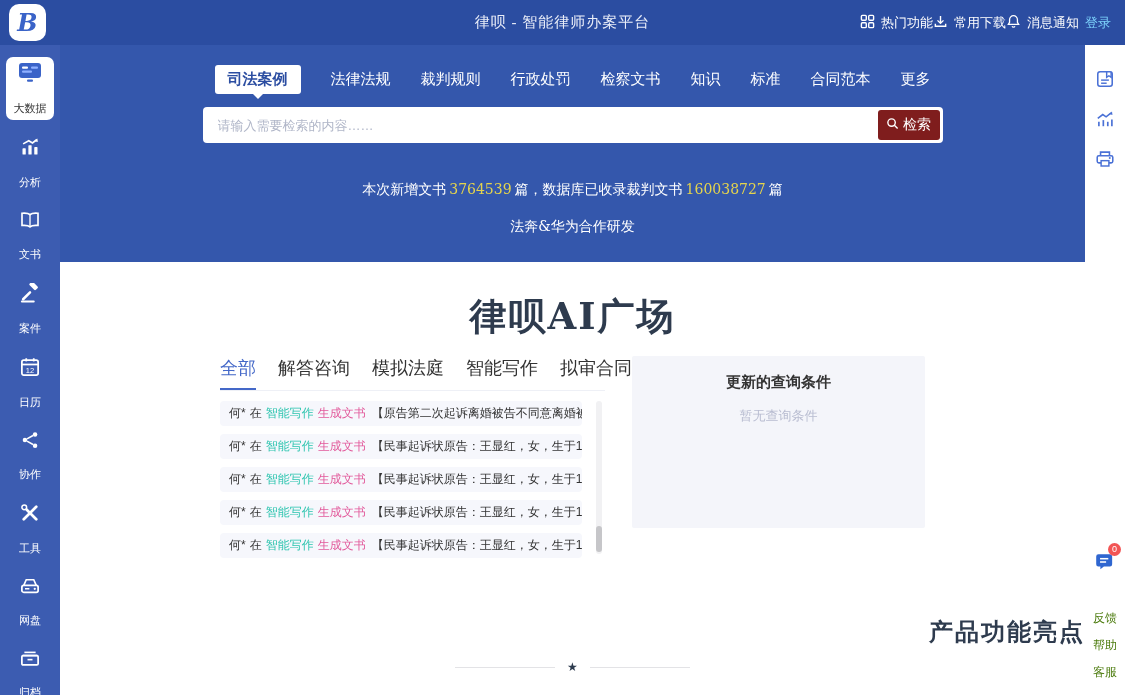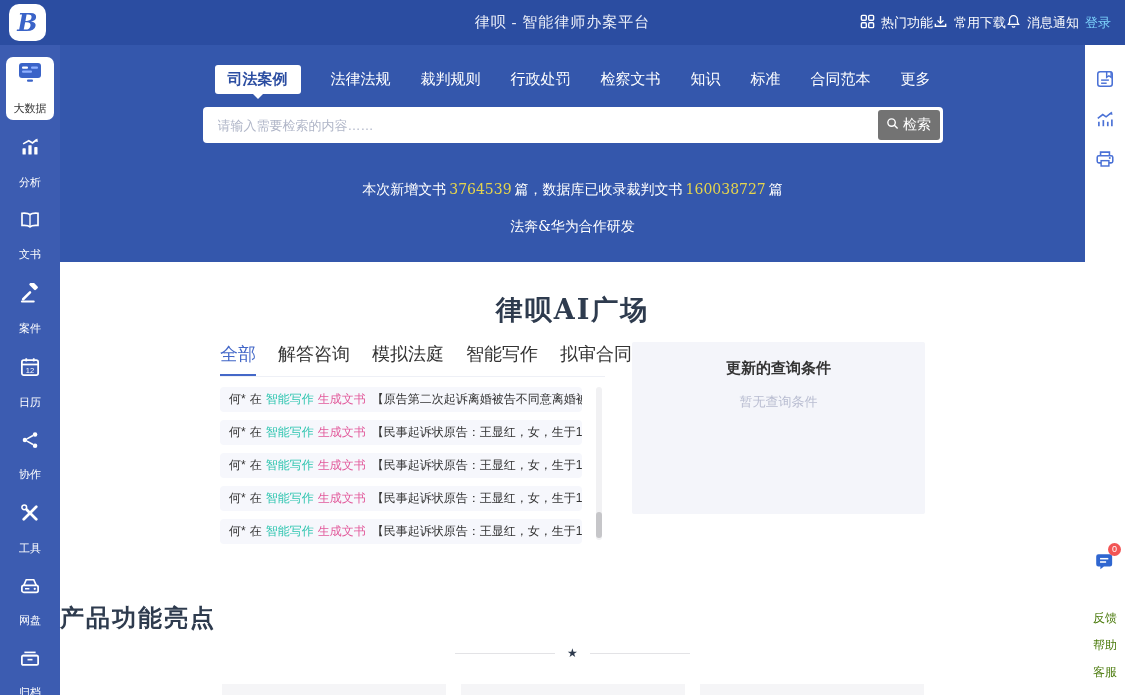--- a/index.html
+++ b/index.html
@@ -37,32 +37,32 @@
              font-family:"DejaVu Serif","Liberation Serif",serif; }
   .nav-tab.active { background:#fff; color:#2b4da1; padding:5px 13px; border-radius:3px;
                     position:relative; font-weight:bold; }
   .nav-tab.active::after { content:""; position:absolute; left:50%; bottom:-5px; margin-left:-5px;
                     border:5px solid transparent; border-top-color:#fff; border-bottom:none; }
   .search-row { width:740px; margin:13px auto 0; height:36px; background:#fff; border-radius:4px;
                 display:flex; align-items:center; padding:3px; }
   .search-input { flex:1; border:none; outline:none; font-size:13px; color:#333; padding:0 12px;
                   background:transparent; }
   .search-input::placeholder { color:#b0b6c8; }
-  .search-btn { width:62px; height:30px; background:#737373; border:none; border-radius:3px;
+  .search-btn { width:62px; height:30px; background:#7f1d1d; border:none; border-radius:3px;
                 color:#fff; font-size:14px; display:flex; align-items:center; justify-content:center;
                 gap:4px; cursor:pointer; font-family:"DejaVu Serif","Liberation Serif",serif; }
   .stats-line { margin-top:38px; text-align:center; color:#fff; font-size:14px;
                 font-family:"DejaVu Serif","Liberation Serif",serif; }
   .stats-line .num { color:#e5d44c; margin:0 3px; }
   .partner-line { margin-top:19px; text-align:center; color:#fff; font-size:14px;
                   font-family:"DejaVu Serif","Liberation Serif",serif; }
 
   
   .content { position:absolute; left:60px; top:262px; width:1025px; height:433px; background:#fff; }
-  .plaza-title { margin-top:30px; text-align:center; font-size:27px; font-weight:bold; color:#2e3b4e;
+  .plaza-title { margin-top:30px; text-align:center; font-size:37px; font-weight:bold; color:#2e3b4e;
                  letter-spacing:2px; font-family:"DejaVu Serif","Liberation Serif",serif; }
   .plaza-wrap { width:705px; margin:14px auto 0; display:flex; gap:27px; }
   .plaza-left { width:385px; }
   .sub-tabs { display:flex; gap:22px; border-bottom:1px solid #eef0f6; padding-bottom:0; }
   .sub-tab { font-size:18px; color:#333; padding-bottom:8px; cursor:pointer; white-space:nowrap; }
   .sub-tab.active { color:#4468c8; border-bottom:2px solid #4468c8; }
   .feed-area { display:flex; margin-top:10px; }
   .feed-list { width:362px; }
   .feed-row { height:25px; line-height:25px; background:#f6f7fc; border-radius:4px; margin-bottom:8px;
               font-size:12px; color:#333; padding:0 9px; white-space:nowrap; overflow:hidden;
@@ -72,21 +72,21 @@
   .feed-row .u { margin-right:4px; }
   .scrollbar { width:6px; height:153px; background:#f1f1f3; border-radius:3px; margin-left:14px;
                position:relative; }
   .scroll-thumb { position:absolute; bottom:2px; left:0; width:6px; height:26px; background:#c6c6c9;
                   border-radius:3px; cursor:pointer; }
   .query-panel { width:293px; height:172px; background:#f4f5fa; border-radius:2px; }
   .query-title { margin-top:17px; text-align:center; font-size:15px; font-weight:bold; color:#333;
                  font-family:"DejaVu Serif","Liberation Serif",serif; }
   .query-empty { margin-top:15px; text-align:center; font-size:13px; color:#b9bdd1; }
 
-  .features-title { margin-top:50px; text-align:left; font-size:24px; font-weight:bold; color:#2e3b4e;
+  .features-title { margin-top:50px; text-align:right; font-size:24px; font-weight:bold; color:#2e3b4e;
                     letter-spacing:2px; font-family:"DejaVu Serif","Liberation Serif",serif; }
   .star-divider { margin-top:12px; display:flex; align-items:center; justify-content:center; gap:12px; }
   .star-divider .line { width:100px; height:1px; background:#e3e3e6; }
   .star-divider .star { color:#2e3b4e; font-size:12px; }
   .cards-row { margin-top:24px; display:flex; justify-content:center; gap:15px; }
   .feature-card { width:224px; height:80px; background:#f5f5f7; cursor:pointer;
                   display:flex; justify-content:center; }
 
   
   .rail { position:absolute; right:0; top:45px; width:40px; height:650px; background:#fff; }

